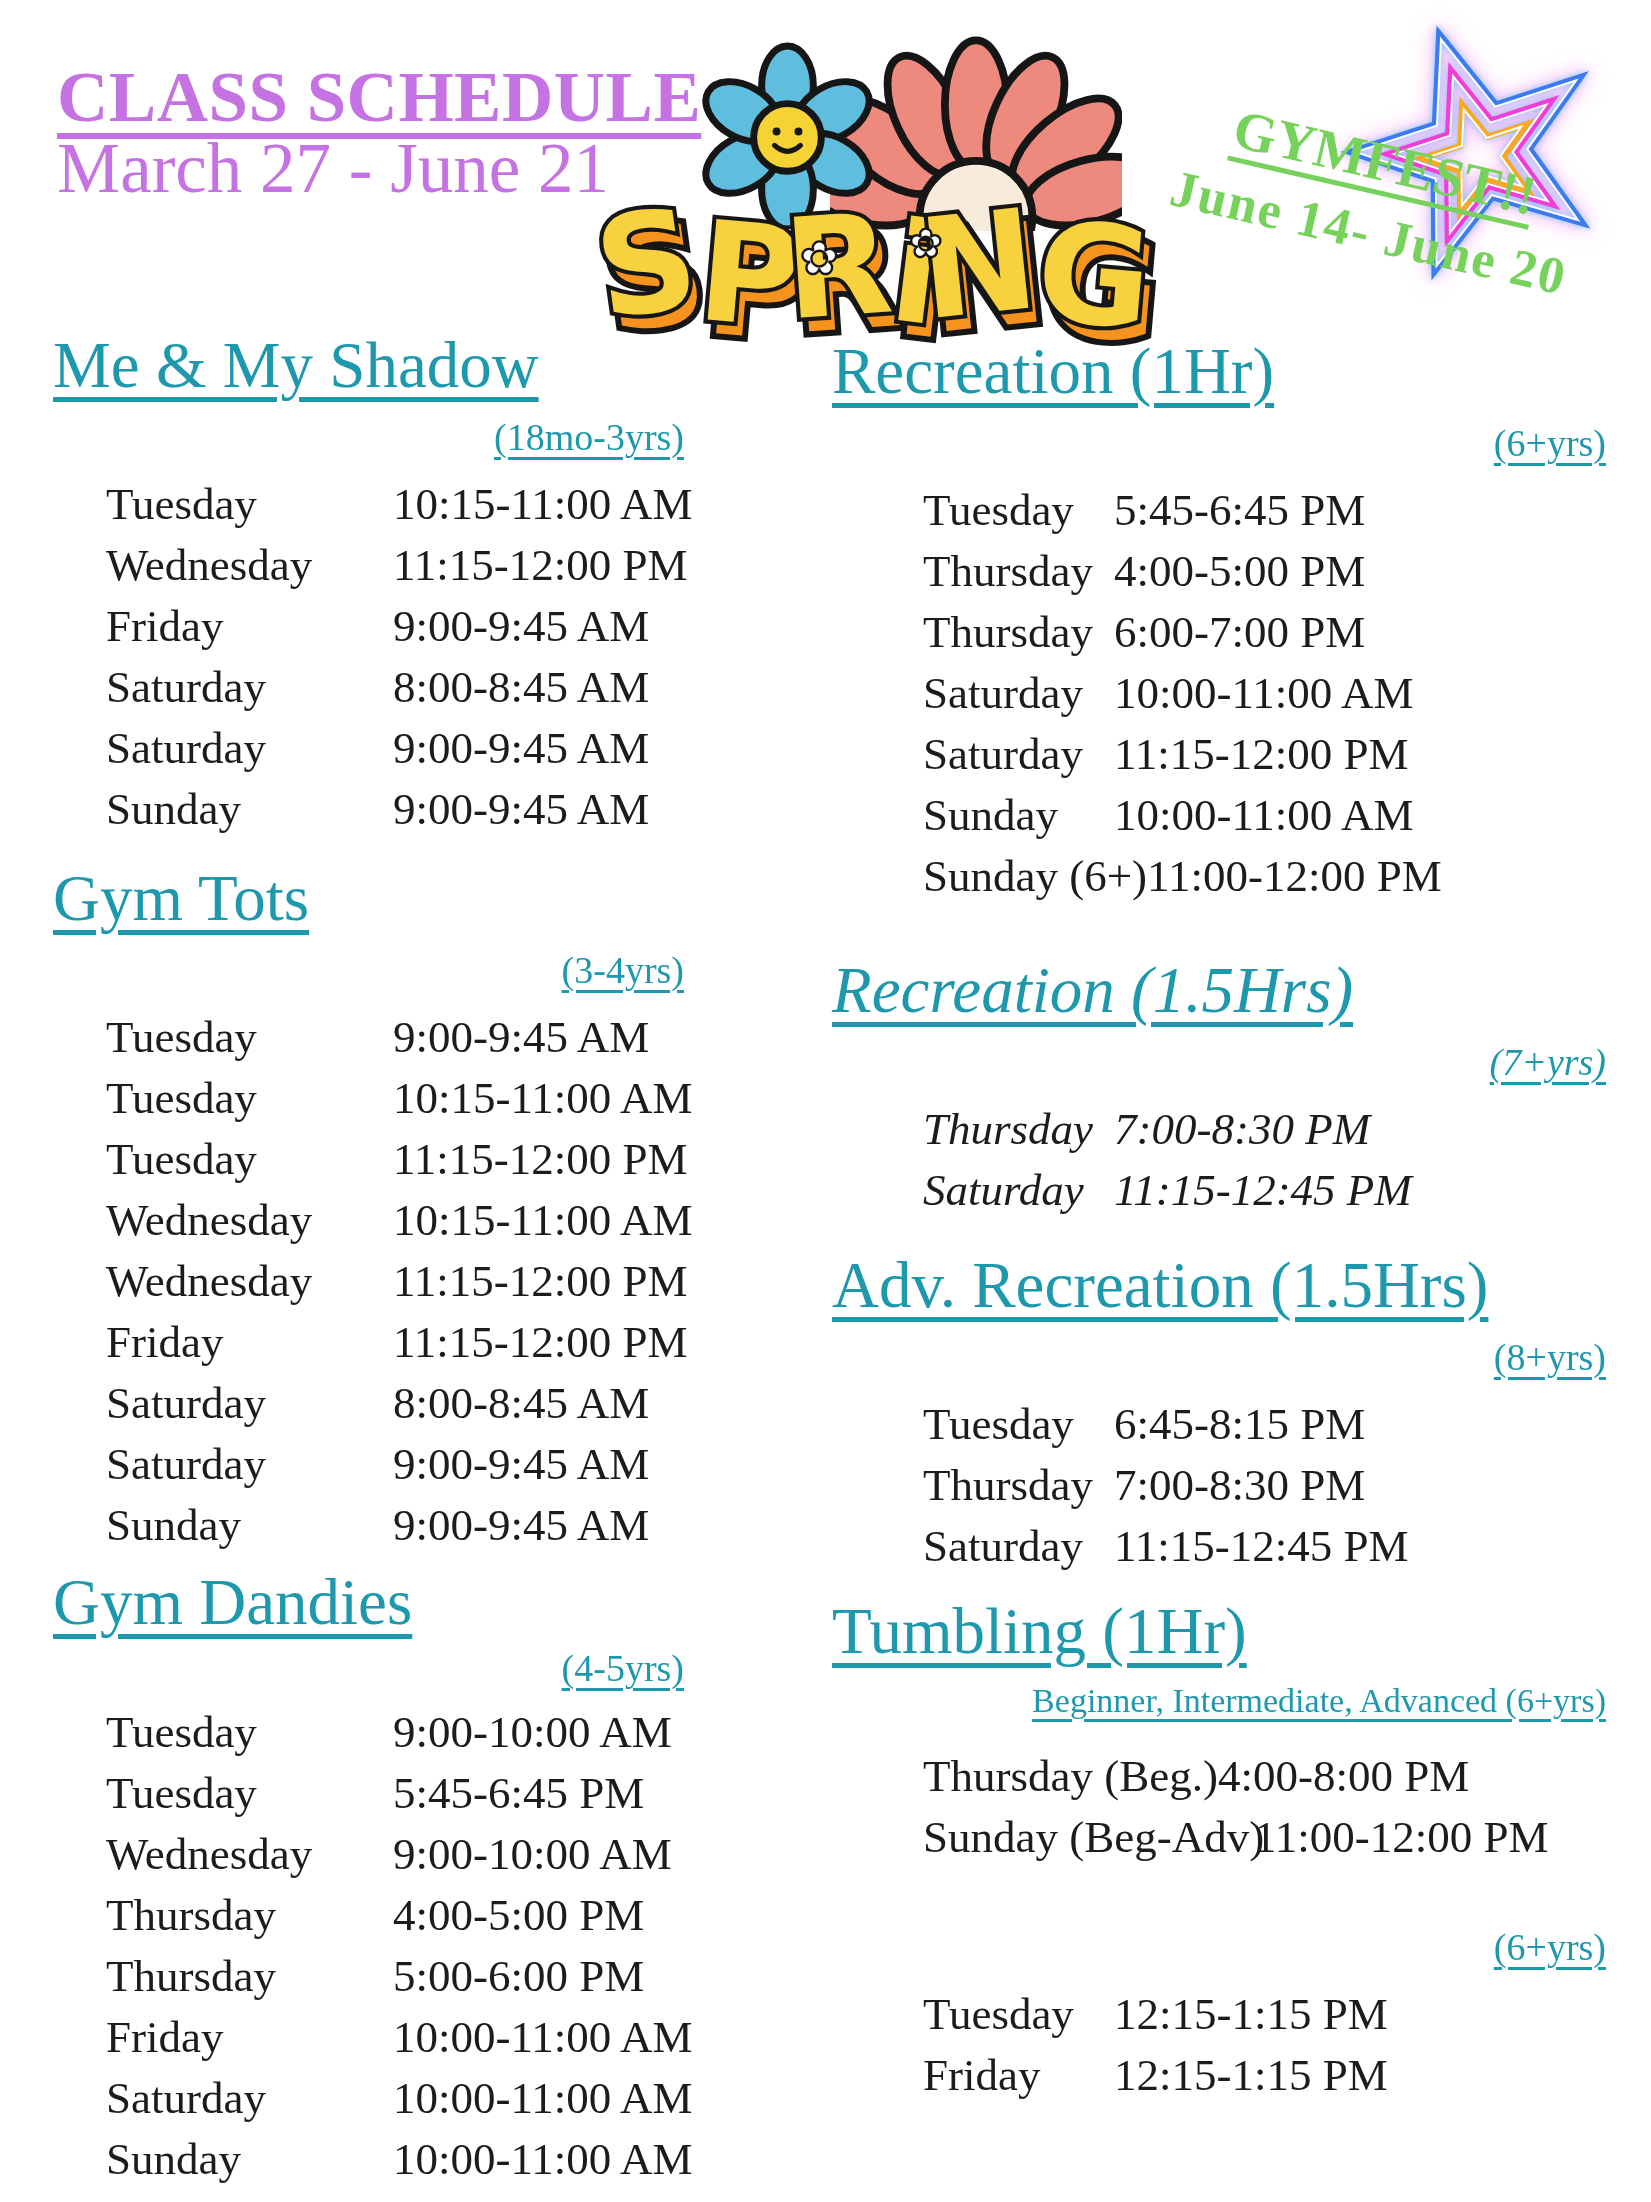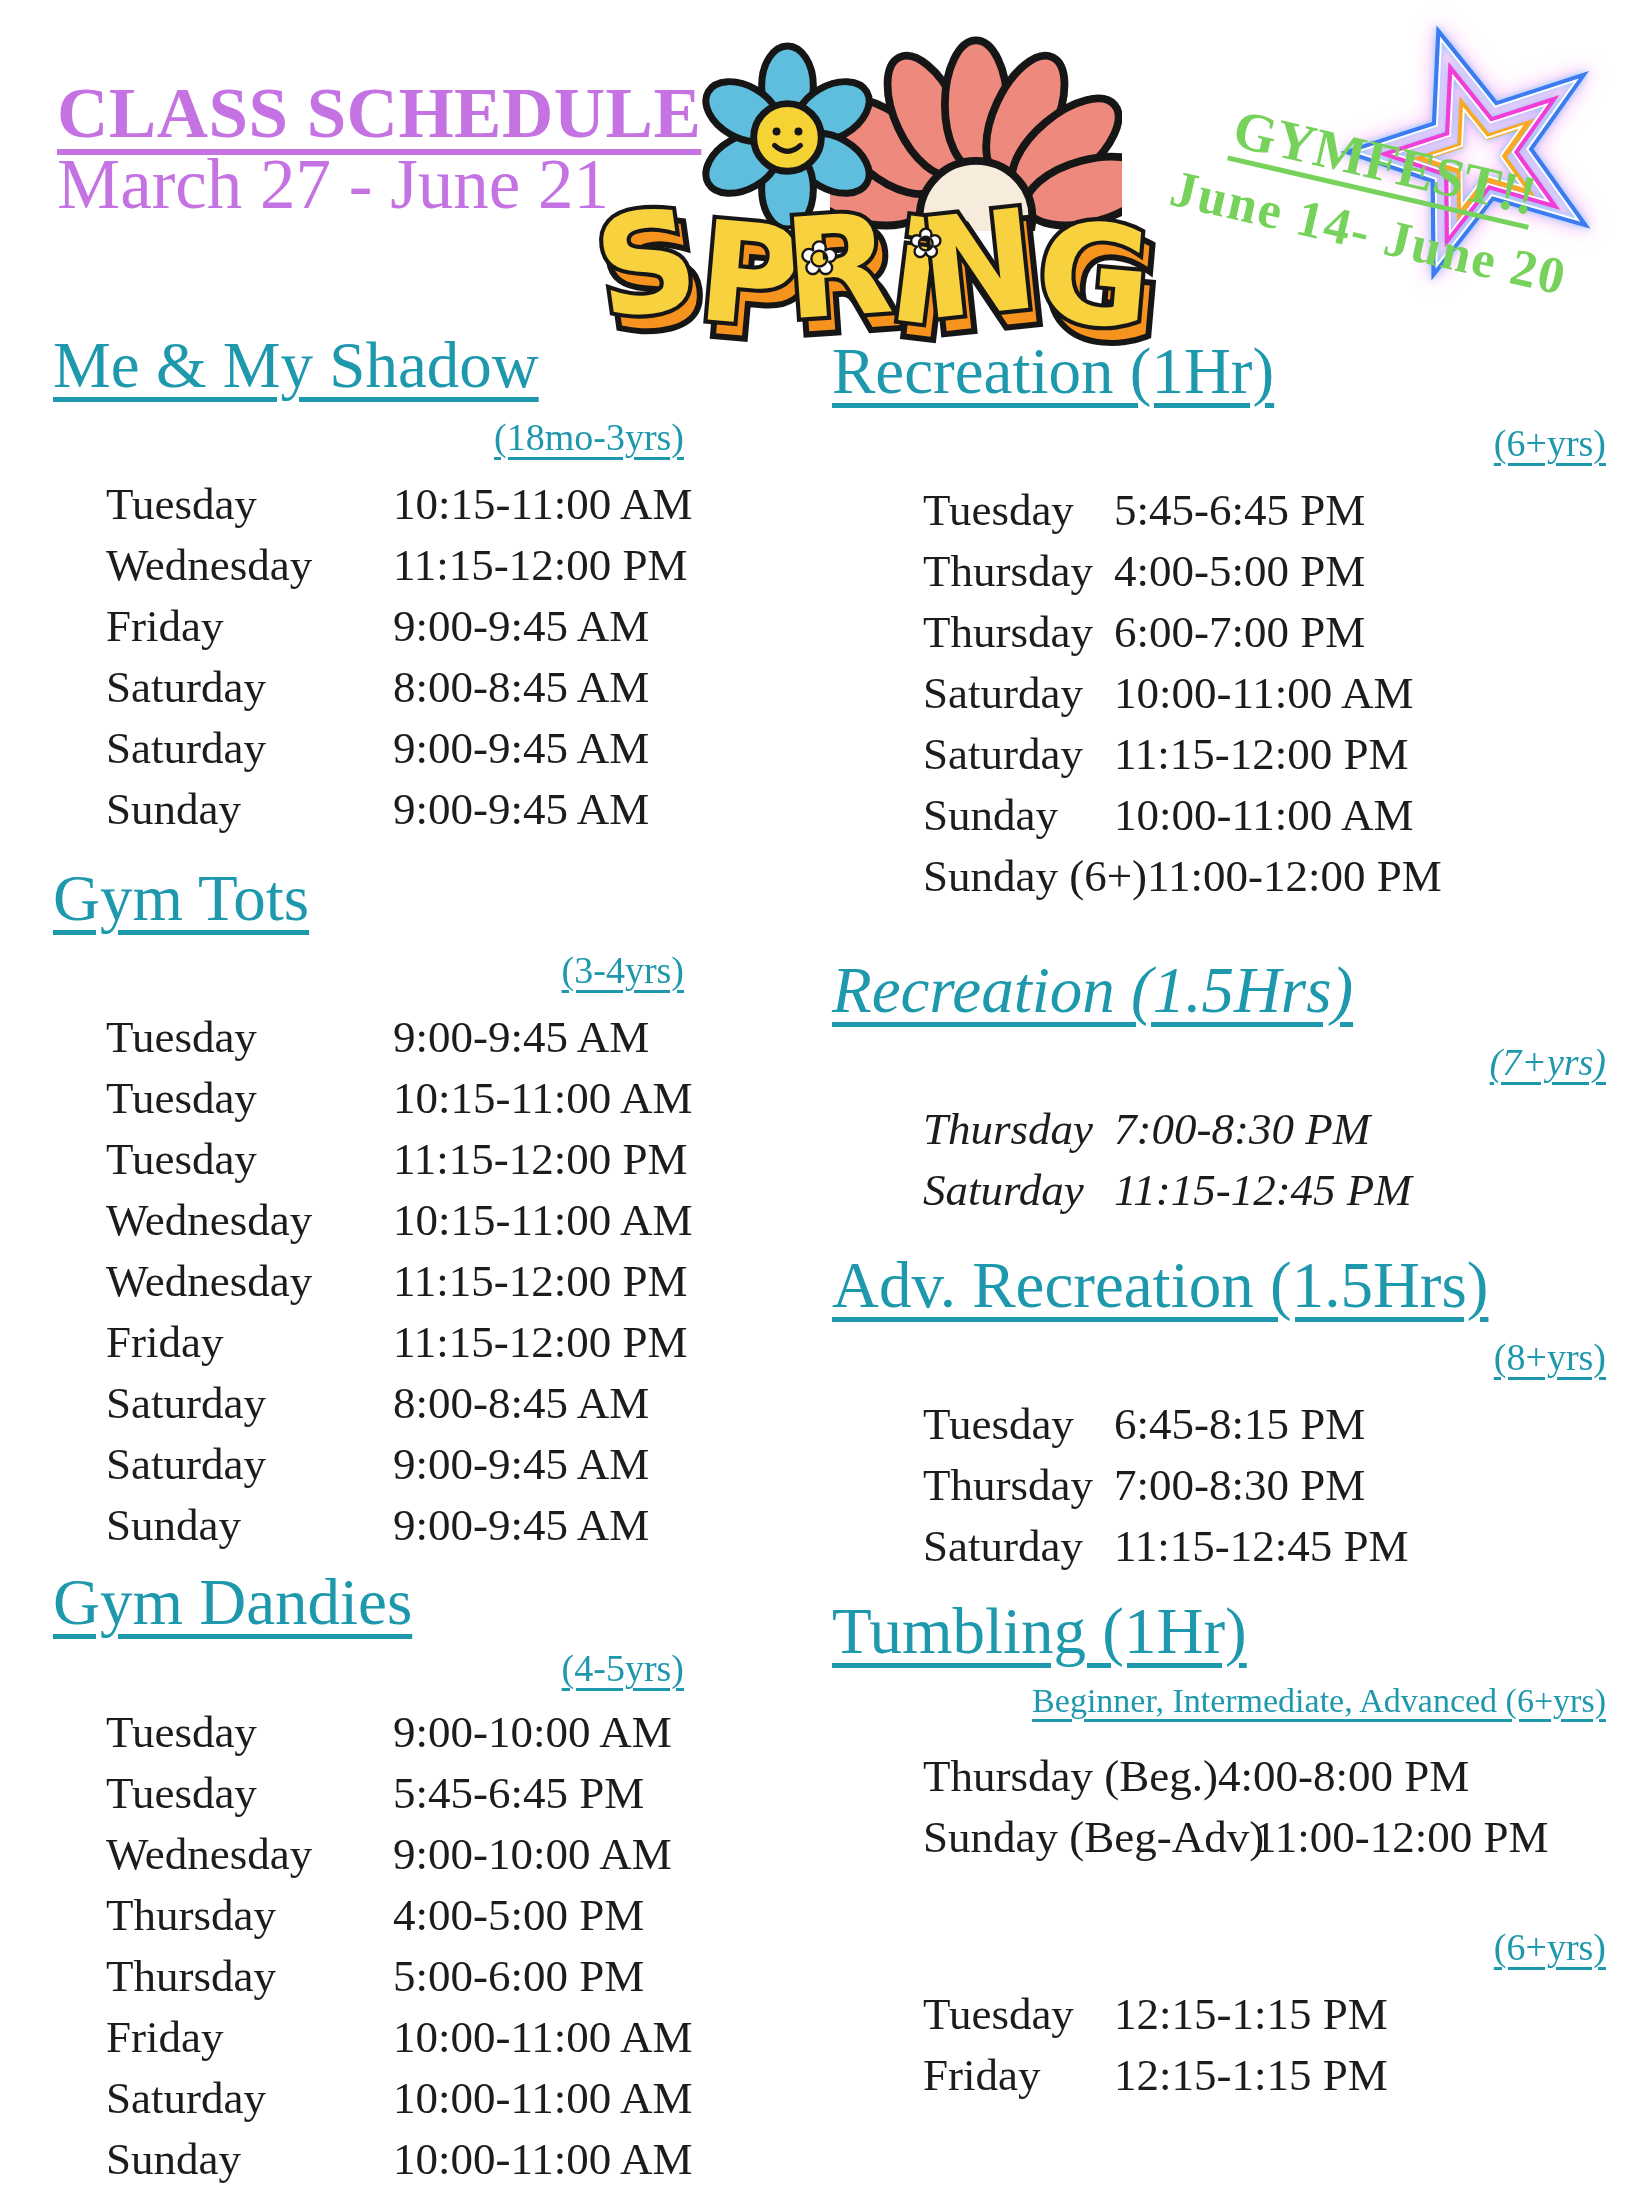--- a/index.html
+++ b/index.html
@@ -5,21 +5,21 @@
   html,body{margin:0;padding:0;background:#ffffff;}
   .page{
     position:relative;
     width:1652px;height:2202px;
     background:#ffffff;
     overflow:hidden;
     font-family:"Liberation Serif", serif;
   }
 
   
-  .title-block{position:absolute;left:57px;top:78px;}
+  .title-block{position:absolute;left:57px;top:62px;}
   .page-title{
     margin:0;line-height:1;letter-spacing:0.5px;
     font-size:71px;font-weight:bold;
     color:var(--title_purple,#c572e2);
     text-decoration:underline;
     text-decoration-thickness:5.7px;text-underline-offset:12.4px;
   }
   .date-range{
     line-height:1;
     font-size:71px;font-weight:normal;

